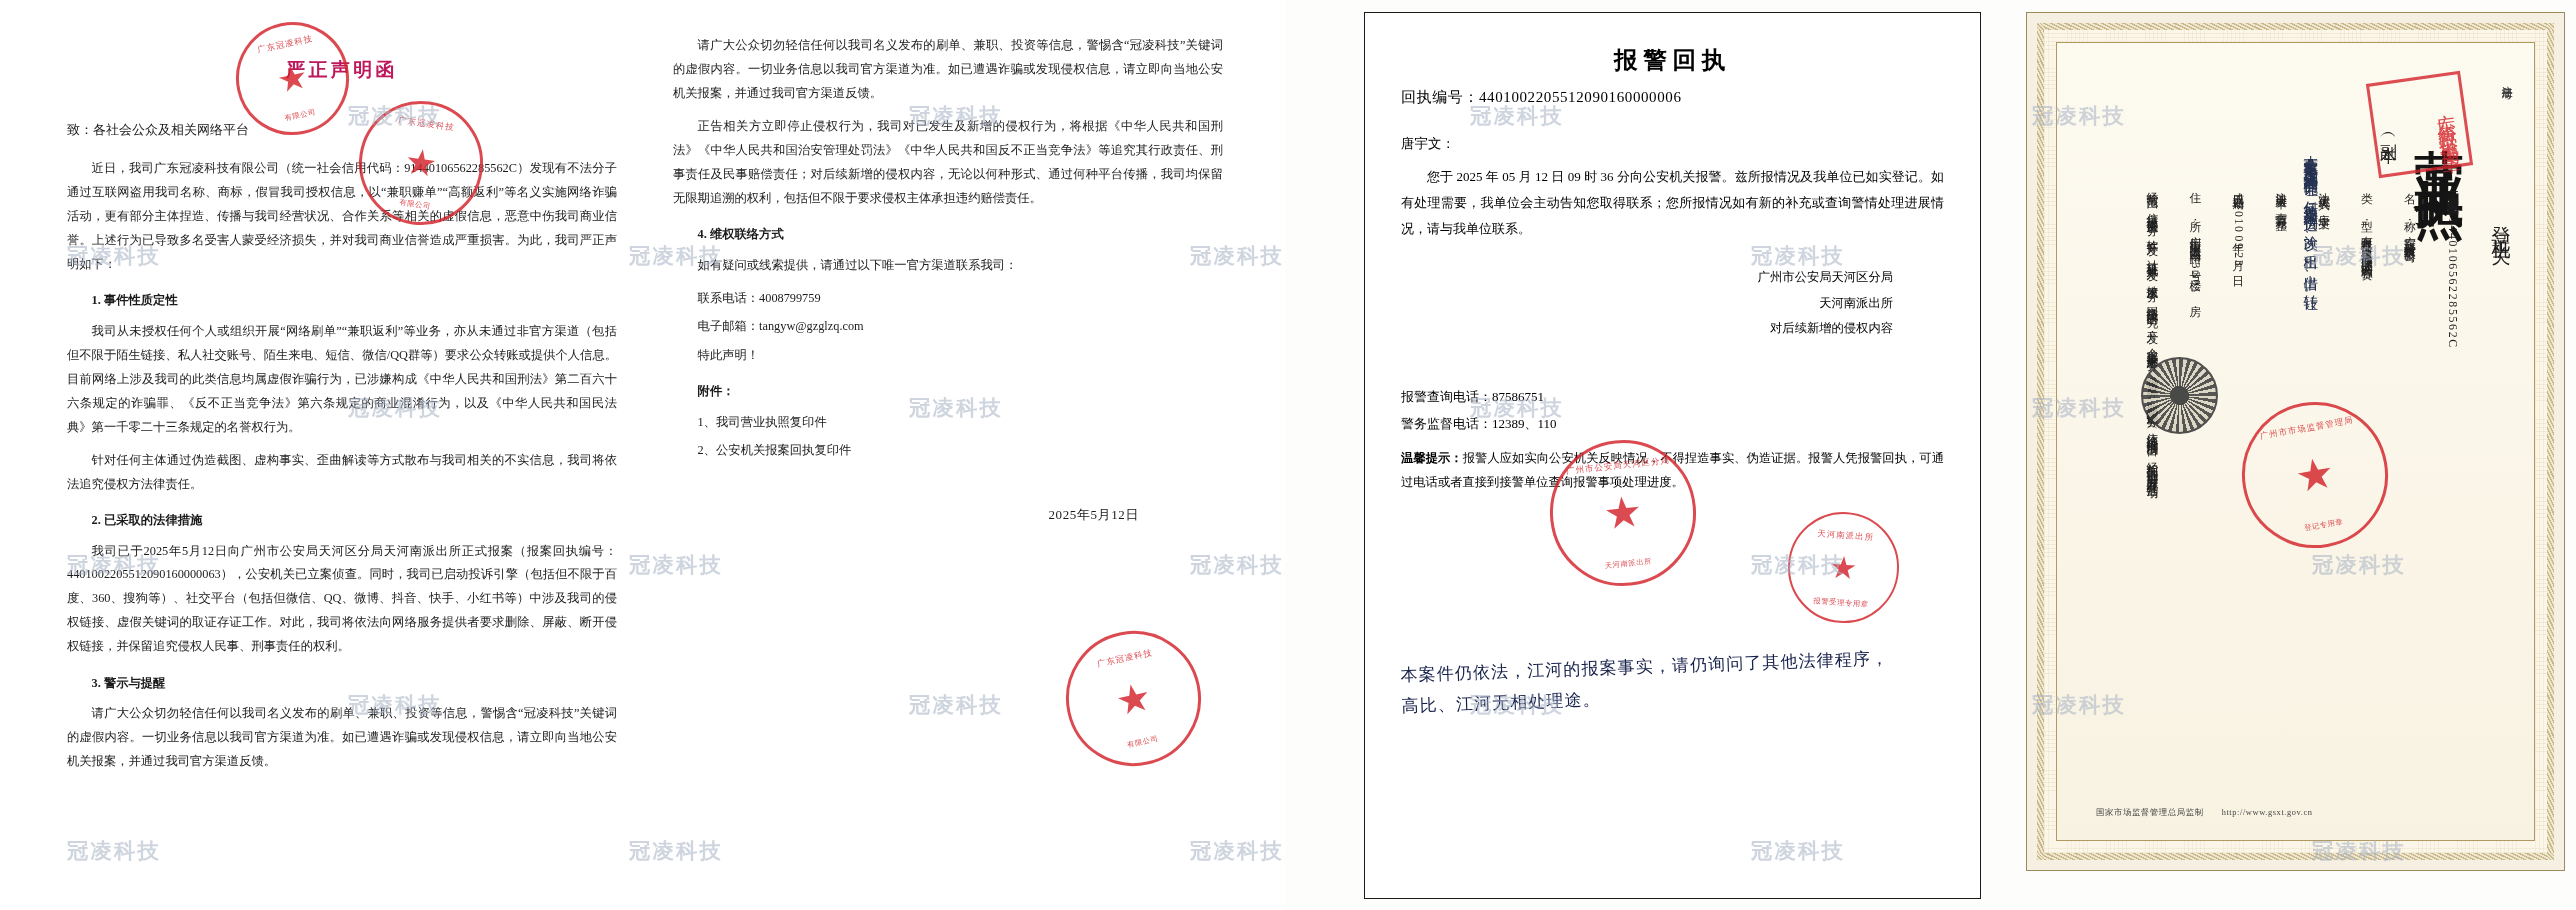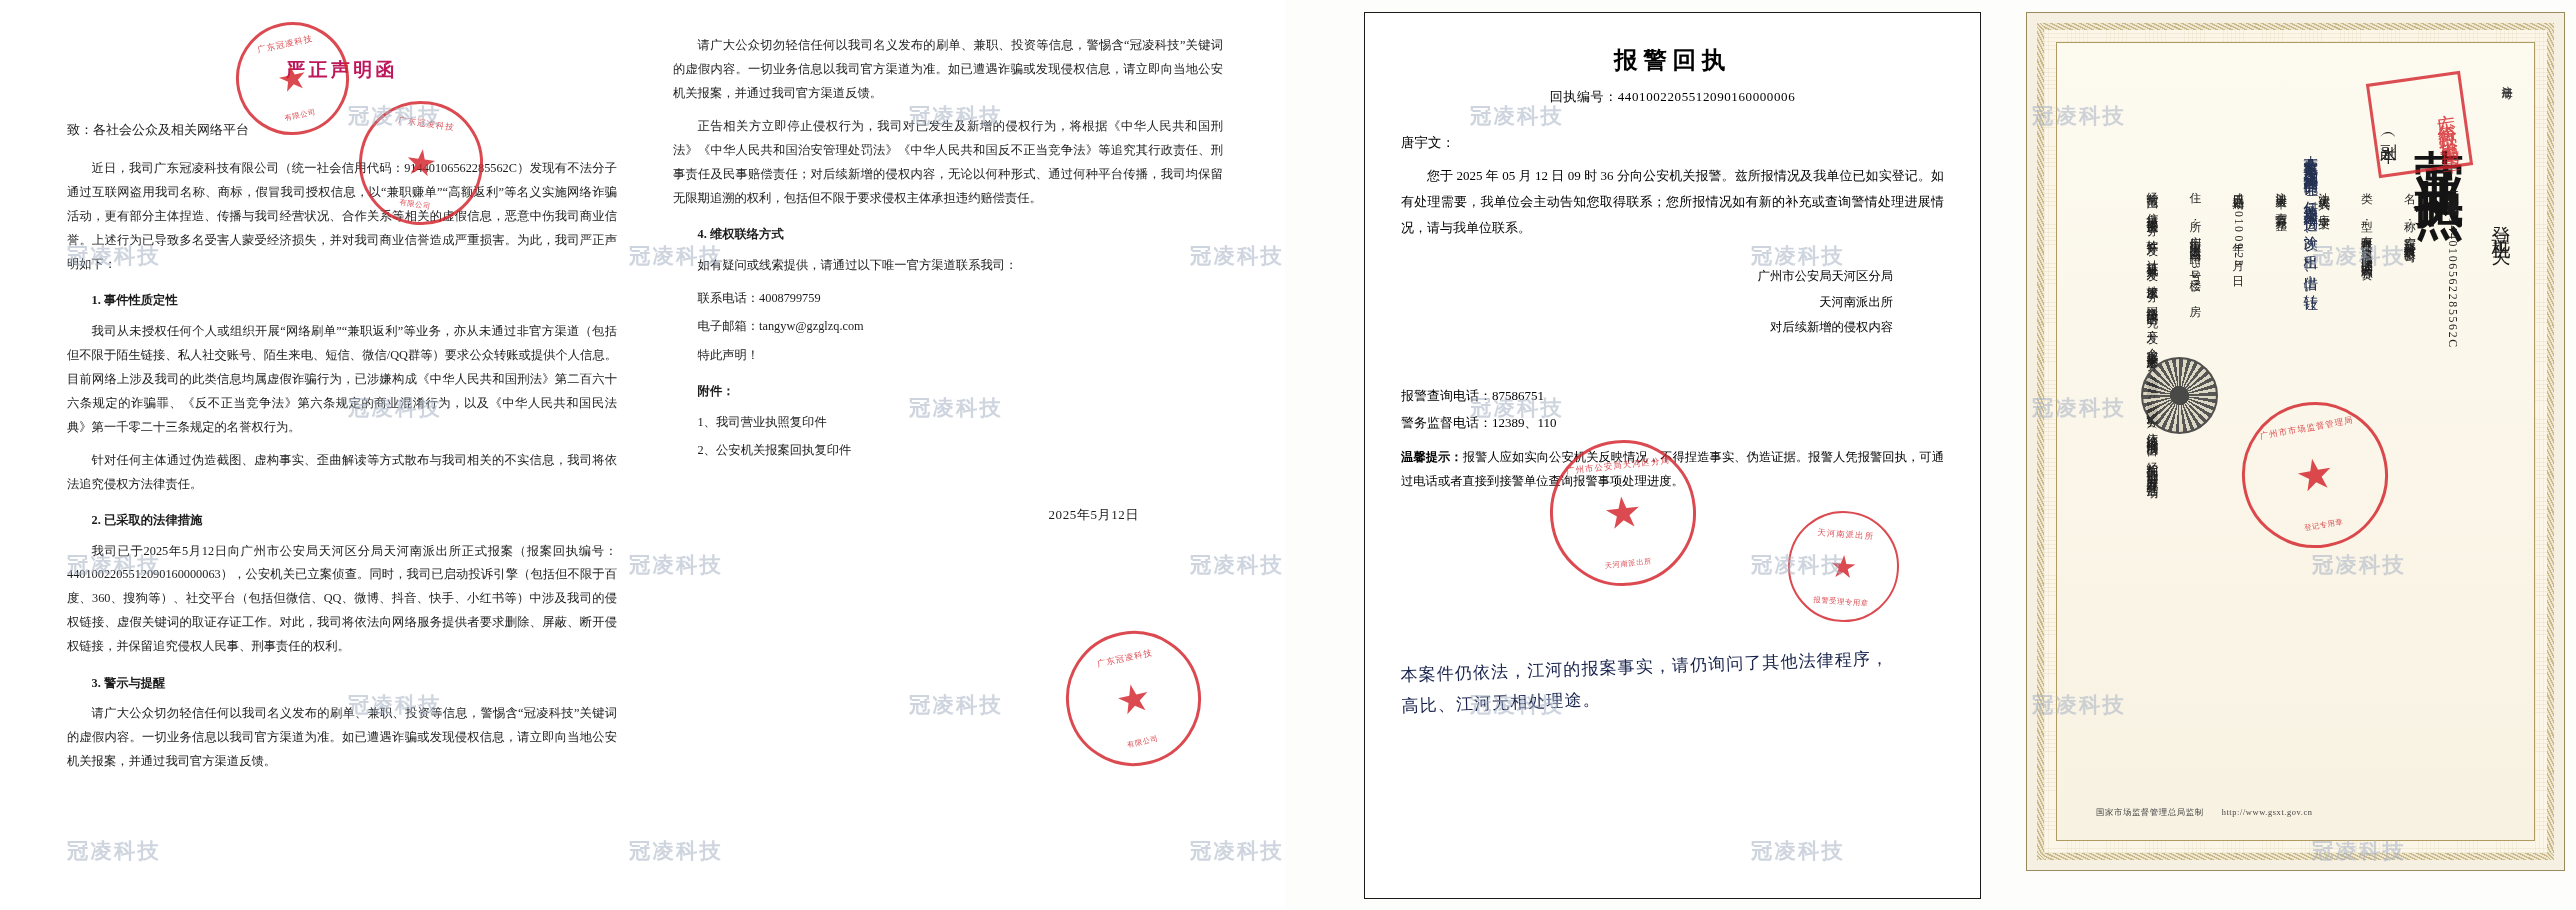--- a/index.html
+++ b/index.html
@@ -166,22 +166,22 @@
     box-sizing: border-box;
   }
   .rcpt-title {
     text-align: center;
     font-size: 23.6px;
     font-weight: bold;
     letter-spacing: 5.6px;
     margin: 5.6px 0 12.3px 0;
   }
   .rcpt-number {
-    text-align: center;
-    font-size: 13px;
+    text-align: left;
+    font-size: 15px;
     letter-spacing: 0.6px;
     margin-bottom: 28px;
   }
   .rcpt-addr {
     font-size: 13.5px;
     margin-bottom: 11.2px;
   }
   .rcpt-body {
     font-size: 13px;
     line-height: 2.0;

